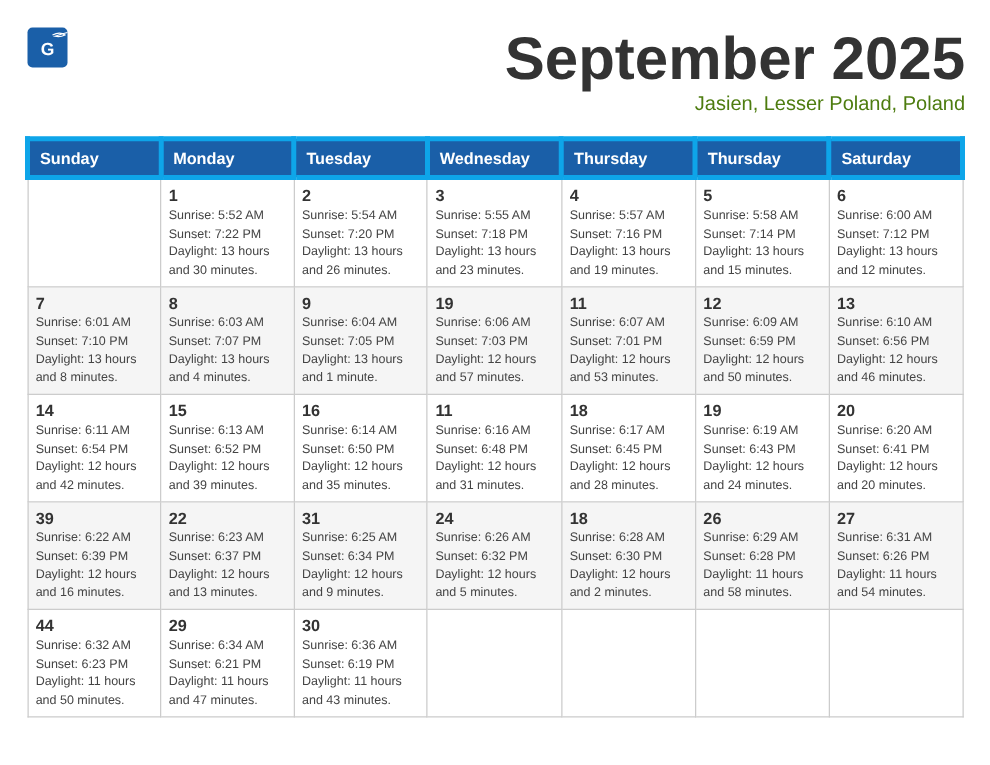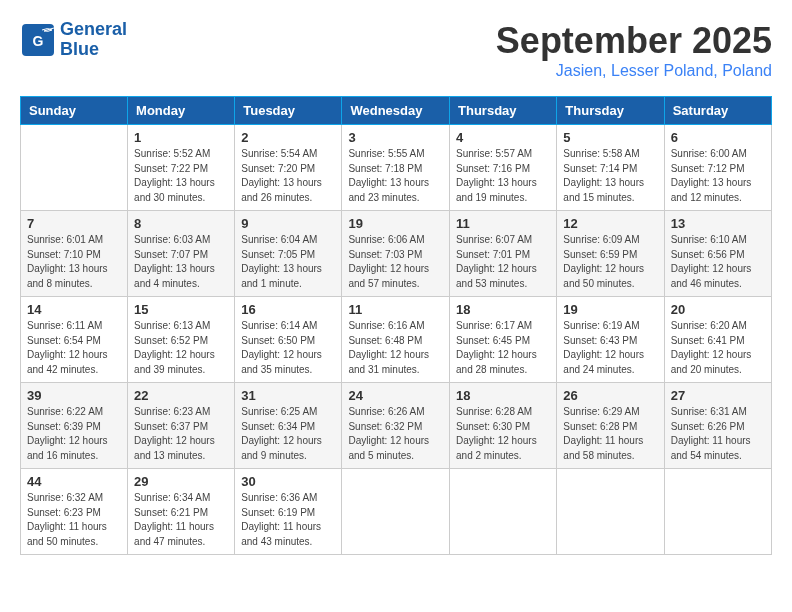--- a/index.html
+++ b/index.html
@@ -18,41 +18,41 @@
     }
     .logo {
       display: flex;
       flex-direction: column;
       align-items: flex-start;
     }
     .title-block {
       text-align: right;
     }
     .main-title {
-      font-size: 36px;
+      font-size: 48px;
       font-weight: bold;
       color: #333;
     }
     .subtitle {
       font-size: 16px;
-      color: #3b82f6;
+      color: #4d7c0f;
     }
     .calendar {
       width: 100%;
       border-collapse: collapse;
       font-size: 11px;
     }
     .calendar th {
       background-color: #1a5fa8;
       color: #fff;
       text-align: left;
       padding: 6px 8px;
       font-size: 13px;
       font-weight: bold;
-      border: 1px solid #0ea5e9;
+      border: 4px solid #0ea5e9;
     }
     .calendar td {
       border: 1px solid #ccc;
       vertical-align: top;
       padding: 5px 6px;
       width: 108px;
       min-height: 80px;
     }
     .day-number {
       font-size: 13px;
@@ -79,24 +79,20 @@
 <div class="header">
   <div class="logo">
     <div style="display:flex;align-items:center;gap:4px;">
       <div style="position:relative;width:36px;height:36px;">
         <svg width="36" height="36" viewBox="0 0 36 36">
           <rect x="2" y="2" width="32" height="32" rx="4" fill="#1a5fa8"></rect>
           <text x="18" y="24" text-anchor="middle" fill="white" font-size="14" font-weight="bold" font-family="Arial">G</text>
 
           <path d="M22 8 Q28 5 32 8 Q28 10 24 9 Q30 7 34 6" stroke="white" stroke-width="1" fill="none"></path>
         </svg>
-      </div>
-      <div>
-        <div style="font-size:18px;font-weight:bold;color:#1a5fa8;line-height:1.1;">General</div>
-        <div style="font-size:18px;font-weight:bold;color:#1a5fa8;line-height:1.1;">Blue</div>
       </div>
     </div>
   </div>
   <div class="title-block">
     <div class="main-title">September 2025</div>
     <div class="subtitle">Jasien, Lesser Poland, Poland</div>
   </div>
 </div>
 
 <table class="calendar">

